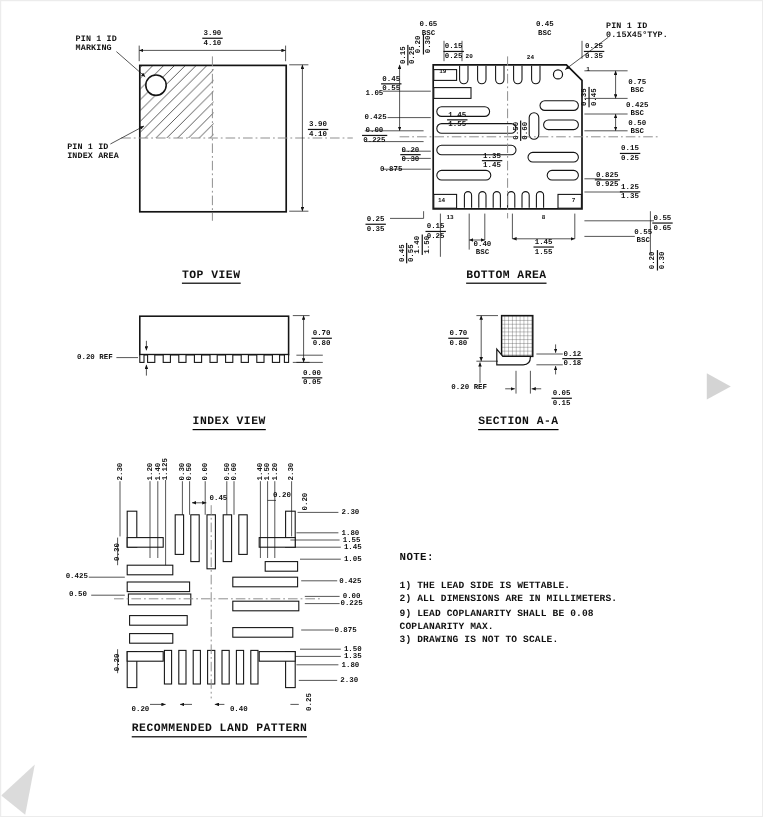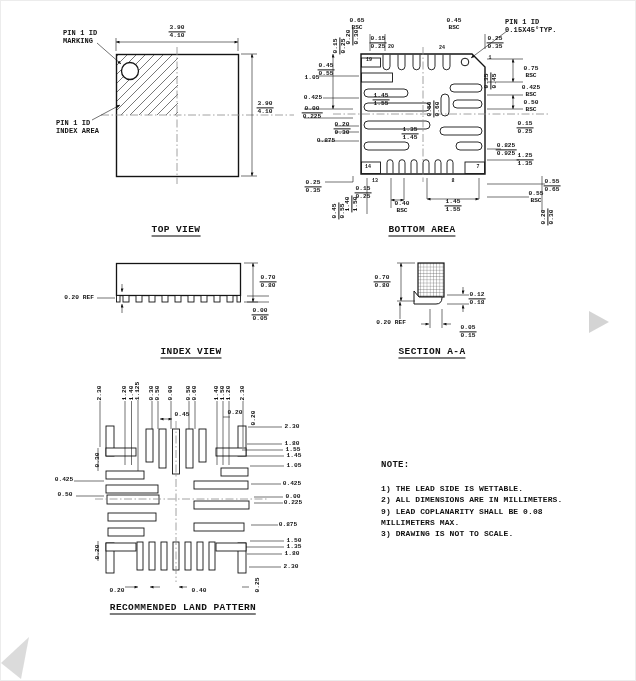--- a/index.html
+++ b/index.html
@@ -8,21 +8,21 @@
   #drawing{position:absolute;left:0;top:0;}
   #label-layer{position:absolute;left:0;top:0;width:636px;height:681px;pointer-events:none;}
   .lbl{position:absolute;font-size:6.2px;font-weight:700;line-height:1.15;text-align:center;
        white-space:pre-line;color:#141414;letter-spacing:0;}
   .lbl .fr{border-bottom:0.8px solid #141414;padding:0 1px;}
   .lbl .f2{padding:0 1px;}
   .callout{font-size:7px;letter-spacing:.1px;}
   .pin{font-size:5px;}
   .vtitle{position:absolute;font-size:9.5px;font-weight:800;letter-spacing:.4px;white-space:nowrap;
           border-bottom:1.4px solid #000;padding-bottom:1px;transform:translate(-50%,-50%);}
-  #note{position:absolute;left:332px;top:459px;margin-left:48px;}
+  #note{position:absolute;left:332px;top:459px;}
   .note-heading{font-size:9px;font-weight:800;letter-spacing:.3px;margin-bottom:13px;}
   .note-line{font-size:8px;font-weight:700;line-height:11.3px;letter-spacing:.1px;white-space:nowrap;}
 </style>
 </head>
 <body>
 
 <div id="page">
 
   <svg id="drawing" width="636" height="681" viewBox="0 0 636 681">
     <defs>
@@ -334,18 +334,18 @@
   <div class="vtitle" style="left:190px;top:351px">INDEX VIEW</div>
   <div class="vtitle" style="left:431px;top:351px">SECTION A-A</div>
   <div class="vtitle" style="left:182px;top:607px">RECOMMENDED LAND PATTERN</div>
 
   <div id="note">
     <div class="note-heading">NOTE:</div>
     <div id="note-lines">
         <div class="note-line">1) THE LEAD SIDE IS WETTABLE.</div>
         <div class="note-line">2) ALL DIMENSIONS ARE IN MILLIMETERS.</div>
         <div class="note-line">9) LEAD COPLANARITY SHALL BE 0.08</div>
-        <div class="note-line">MILLIMETERS MAX.</div>
+        <div class="note-line">COPLANARITY MAX.</div>
         <div class="note-line">3) DRAWING IS NOT TO SCALE.</div>
       </div>
   </div>
 
 </div>
 
 </body></html>

